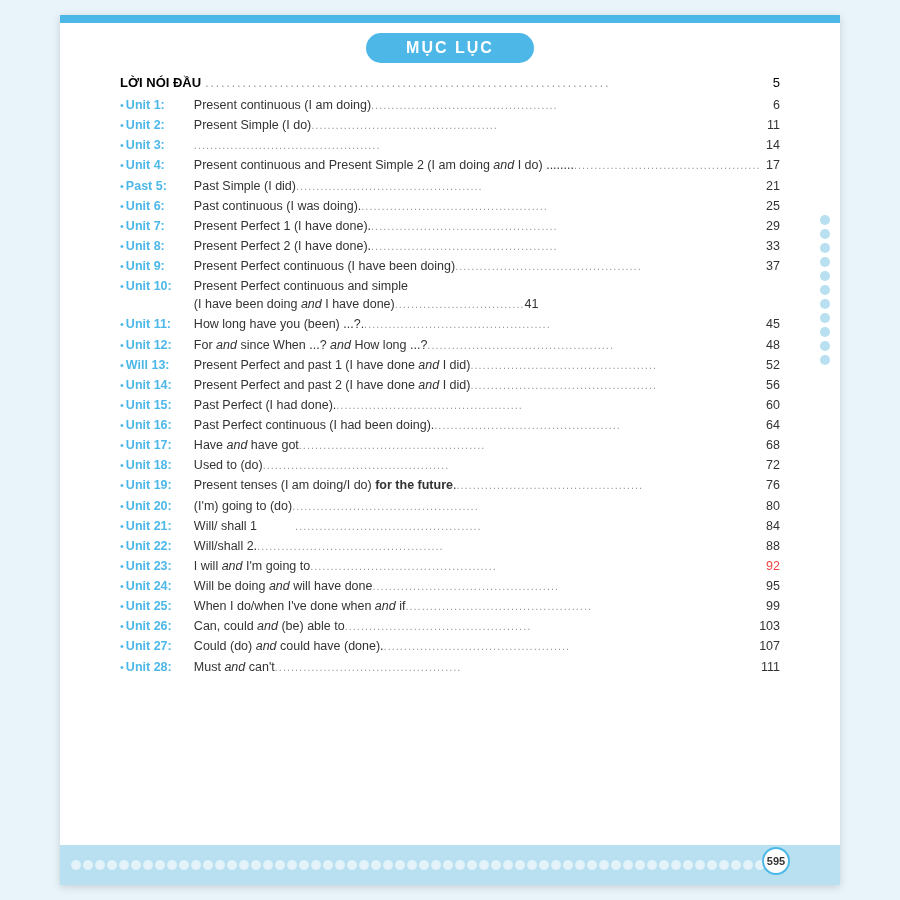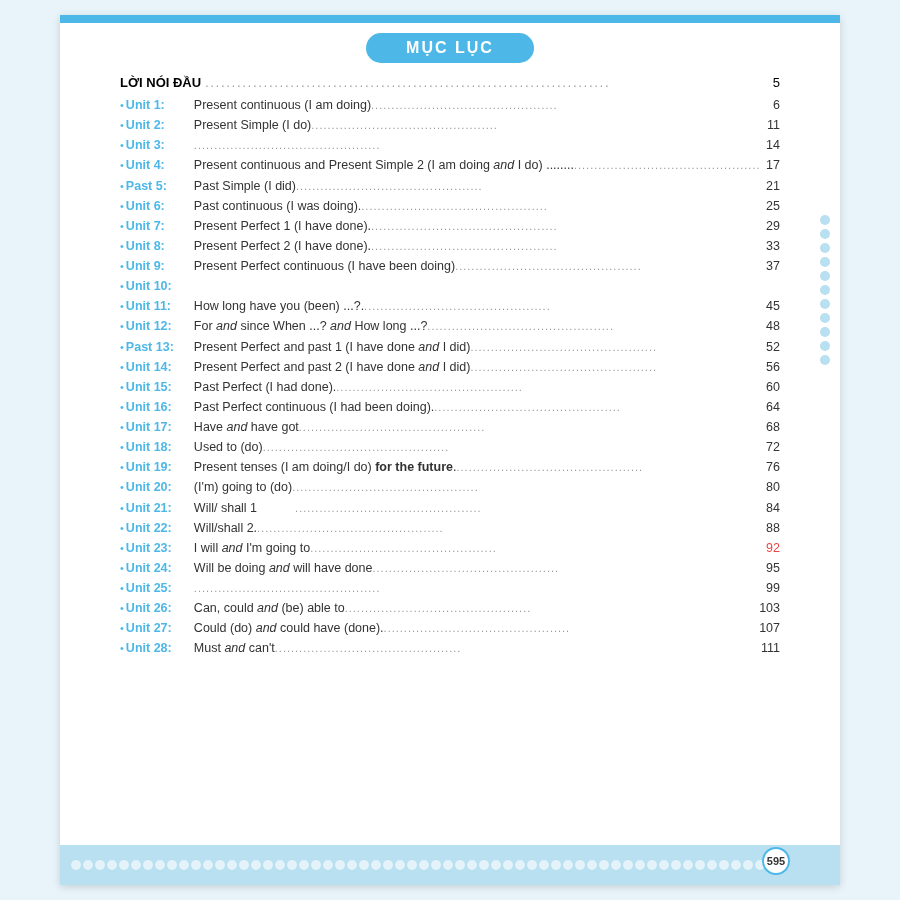--- a/index.html
+++ b/index.html
@@ -213,20 +213,28 @@
           <span style="color: rgb(77, 184, 232); font-weight: bold; min-width: 68px; font-size: 12.5px;">Unit 9:</span>
           <span style="color: rgb(51, 51, 51); font-size: 12.5px; flex: 1 1 0%; display: flex; align-items: baseline;">
             <span>Present Perfect continuous (I have been doing) </span>
             <span style="color: rgb(153, 153, 153); font-size: 11px; letter-spacing: 1px; flex: 1 1 0%; overflow: hidden; white-space: nowrap;">..............................................</span>
             <span style="color: rgb(51, 51, 51); font-size: 12.5px; white-space: nowrap;">37</span>
           </span>
         </div>
         <div style="display: flex; align-items: baseline; margin-bottom: 2px; font-size: 12.5px; line-height: 1.45;">
           <span style="color: rgb(77, 184, 232); margin-right: 2px; font-size: 11px;">• </span>
           <span style="color: rgb(77, 184, 232); font-weight: bold; min-width: 68px; font-size: 12.5px;">Unit 10:</span>
+          <span style="color: rgb(51, 51, 51); font-size: 12.5px; flex: 1 1 0%; display: flex; align-items: baseline; flex-direction: column;">
+            <div>Present Perfect continuous and simple</div>
+            <div style="display: flex; align-items: baseline;">
+              <span>(I have been doing <em>and</em> I have done) </span>
+              <span style="color: rgb(153, 153, 153); font-size: 11px; letter-spacing: 1px; flex: 1 1 0%; overflow: hidden;">................................</span>
+              <span style="color: rgb(51, 51, 51); font-size: 12.5px;">41</span>
+            </div>
+          </span>
         </div>
         <div style="display: flex; align-items: baseline; margin-bottom: 2px; font-size: 12.5px; line-height: 1.45;">
           <span style="color: rgb(77, 184, 232); margin-right: 2px; font-size: 11px;">• </span>
           <span style="color: rgb(77, 184, 232); font-weight: bold; min-width: 68px; font-size: 12.5px;">Unit 11:</span>
           <span style="color: rgb(51, 51, 51); font-size: 12.5px; flex: 1 1 0%; display: flex; align-items: baseline;">
             <span>How long have you (been) ...?.</span>
             <span style="color: rgb(153, 153, 153); font-size: 11px; letter-spacing: 1px; flex: 1 1 0%; overflow: hidden; white-space: nowrap;">..............................................</span>
             <span style="color: rgb(51, 51, 51); font-size: 12.5px; white-space: nowrap;">45</span>
           </span>
         </div>
@@ -234,21 +242,21 @@
           <span style="color: rgb(77, 184, 232); margin-right: 2px; font-size: 11px;">• </span>
           <span style="color: rgb(77, 184, 232); font-weight: bold; min-width: 68px; font-size: 12.5px;">Unit 12:</span>
           <span style="color: rgb(51, 51, 51); font-size: 12.5px; flex: 1 1 0%; display: flex; align-items: baseline;">
             <span>For <em>and</em> since   When ...? <em>and</em> How long ...?</span>
             <span style="color: rgb(153, 153, 153); font-size: 11px; letter-spacing: 1px; flex: 1 1 0%; overflow: hidden; white-space: nowrap;">..............................................</span>
             <span style="color: rgb(51, 51, 51); font-size: 12.5px; white-space: nowrap;">48</span>
           </span>
         </div>
         <div style="display: flex; align-items: baseline; margin-bottom: 2px; font-size: 12.5px; line-height: 1.45;">
           <span style="color: rgb(77, 184, 232); margin-right: 2px; font-size: 11px;">• </span>
-          <span style="color: rgb(77, 184, 232); font-weight: bold; min-width: 68px; font-size: 12.5px;">Past 13:</span>
+          <span style="color: rgb(77, 184, 232); font-weight: bold; min-width: 68px; font-size: 12.5px;">Will 13:</span>
           <span style="color: rgb(51, 51, 51); font-size: 12.5px; flex: 1 1 0%; display: flex; align-items: baseline;">
             <span>Present Perfect and past 1 (I have done <em>and</em> I did) </span>
             <span style="color: rgb(153, 153, 153); font-size: 11px; letter-spacing: 1px; flex: 1 1 0%; overflow: hidden; white-space: nowrap;">..............................................</span>
             <span style="color: rgb(51, 51, 51); font-size: 12.5px; white-space: nowrap;">52</span>
           </span>
         </div>
         <div style="display: flex; align-items: baseline; margin-bottom: 2px; font-size: 12.5px; line-height: 1.45;">
           <span style="color: rgb(77, 184, 232); margin-right: 2px; font-size: 11px;">• </span>
           <span style="color: rgb(77, 184, 232); font-weight: bold; min-width: 68px; font-size: 12.5px;">Unit 14:</span>
           <span style="color: rgb(51, 51, 51); font-size: 12.5px; flex: 1 1 0%; display: flex; align-items: baseline;">
@@ -344,20 +352,21 @@
           <span style="color: rgb(51, 51, 51); font-size: 12.5px; flex: 1 1 0%; display: flex; align-items: baseline;">
             <span>Will be doing <em>and</em> will have done </span>
             <span style="color: rgb(153, 153, 153); font-size: 11px; letter-spacing: 1px; flex: 1 1 0%; overflow: hidden; white-space: nowrap;">..............................................</span>
             <span style="color: rgb(51, 51, 51); font-size: 12.5px; white-space: nowrap;">95</span>
           </span>
         </div>
         <div style="display: flex; align-items: baseline; margin-bottom: 2px; font-size: 12.5px; line-height: 1.45;">
           <span style="color: rgb(77, 184, 232); margin-right: 2px; font-size: 11px;">• </span>
           <span style="color: rgb(77, 184, 232); font-weight: bold; min-width: 68px; font-size: 12.5px;">Unit 25:</span>
           <span style="color: rgb(51, 51, 51); font-size: 12.5px; flex: 1 1 0%; display: flex; align-items: baseline;">
+            <span>When I do/when I've done    when <em>and</em> if </span>
             <span style="color: rgb(153, 153, 153); font-size: 11px; letter-spacing: 1px; flex: 1 1 0%; overflow: hidden; white-space: nowrap;">..............................................</span>
             <span style="color: rgb(51, 51, 51); font-size: 12.5px; white-space: nowrap;">99</span>
           </span>
         </div>
         <div style="display: flex; align-items: baseline; margin-bottom: 2px; font-size: 12.5px; line-height: 1.45;">
           <span style="color: rgb(77, 184, 232); margin-right: 2px; font-size: 11px;">• </span>
           <span style="color: rgb(77, 184, 232); font-weight: bold; min-width: 68px; font-size: 12.5px;">Unit 26:</span>
           <span style="color: rgb(51, 51, 51); font-size: 12.5px; flex: 1 1 0%; display: flex; align-items: baseline;">
             <span>Can, could <em>and</em> (be) able to </span>
             <span style="color: rgb(153, 153, 153); font-size: 11px; letter-spacing: 1px; flex: 1 1 0%; overflow: hidden; white-space: nowrap;">..............................................</span>

